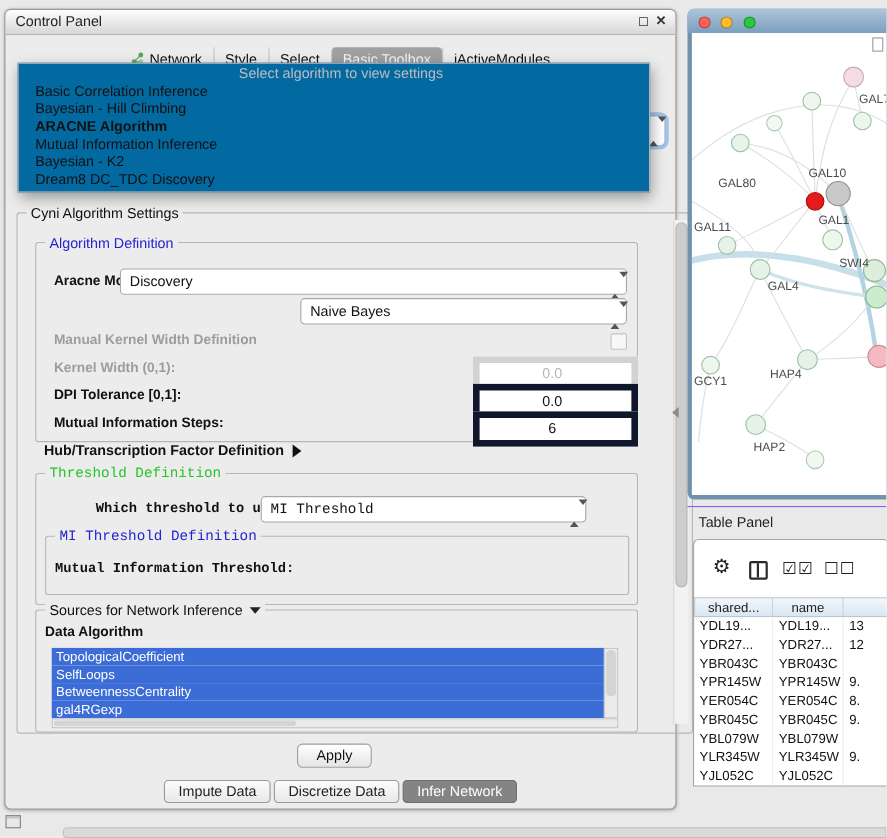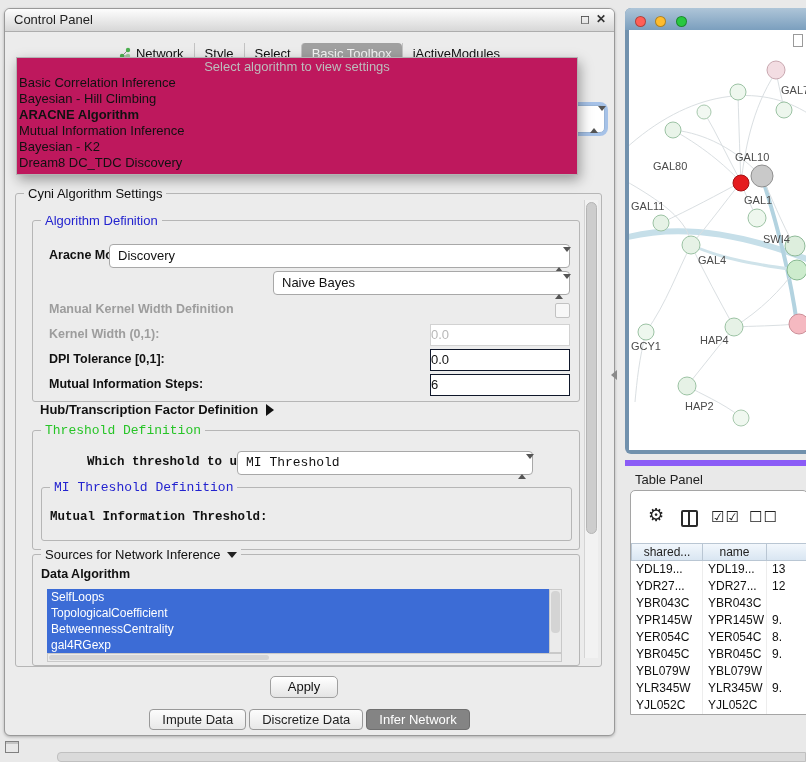--- a/index.html
+++ b/index.html
@@ -16,56 +16,56 @@
   .winbtn{position:absolute;top:3px;font-size:12px;color:#333;cursor:default;}
   .winbtn.bold{font-weight:bold;}
 
   .tabbar{position:absolute;left:0;right:0;top:32px;height:24px;display:flex;
           justify-content:center;align-items:center;font-size:13px;color:#111;}
   .tab{padding:3px 10px;border-left:1px solid #c3c3c3;display:flex;align-items:center;gap:5px;white-space:nowrap;}
   .tab:first-child{border-left:none;}
   .tab.active{background:#a0a0a0;color:#f5f5f5;border-radius:4px;}
 
   
-  .popup{position:absolute;left:16px;top:57px;width:560px;background:#be185d;border:1px solid #b3b3b3;
-         box-shadow:2px 5px 12px rgba(0,0,0,.35);z-index:40;font-size:13px;padding-bottom:3px;}
+  .popup{position:absolute;left:16px;top:57px;width:560px;background:#0369a1;border:1px solid #b3b3b3;
+         box-shadow:2px 5px 12px rgba(0,0,0,.35);z-index:40;font-size:13px;padding-bottom:3px;padding-left:13px;}
   .popup-placeholder{color:#bdbdbd;text-align:center;height:17px;line-height:17px;}
   .popup-item{height:16px;line-height:16px;padding-left:2px;color:#111;}
   .popup-item.selected{font-weight:bold;}
 
   .combo-remnant{position:absolute;left:564px;top:96px;width:34px;height:26px;background:#fff;
                  border:1px solid #9ab6d8;border-radius:5px;z-index:10;
                  box-shadow:0 0 0 3px rgba(110,160,230,.55);}
 
   
   .group{position:absolute;border:1px solid #b6b6b6;border-radius:3px;}
   .group-label{position:absolute;top:-8px;left:8px;background:#ececec;padding:0 4px;
                font-size:13px;color:#111;white-space:nowrap;display:flex;align-items:center;gap:6px;}
   .lbl-blue{color:#2323cf;}
   .lbl-green{color:#27c427;}
 
-  #settings-group{left:10px;top:184px;width:585px;height:472px;}
+  #settings-group{left:10px;top:184px;width:585px;height:472px;padding-left:28px;}
   #alg-group{left:16px;top:26px;width:546px;height:180px;}
   #thr-group{left:16px;top:236px;width:546px;height:118px;font-family:Liberation Mono, monospace;}
   #mi-group{left:8px;top:56px;width:529px;height:52px;}
   #src-group{left:16px;top:360px;width:546px;height:110px;}
 
   .flabel{position:absolute;font-size:12.5px;font-weight:bold;color:#111;white-space:nowrap;}
   .flabel.disabled{color:#9d9d9d;}
 
   .combo{position:absolute;height:22px;background:#fff;border:1px solid #a8a8a8;border-radius:4px;
          font-size:13px;line-height:22px;padding-left:8px;color:#111;}
   .stepper{position:absolute;right:5px;top:4px;width:9px;}
   .stepper .up{width:0;height:0;border-left:4px solid transparent;border-right:4px solid transparent;
                border-bottom:5px solid #555;margin-bottom:3px;}
   .stepper .down{width:0;height:0;border-left:4px solid transparent;border-right:4px solid transparent;
                border-top:5px solid #555;}
 
-  .field{position:absolute;height:20px;background:#fff;border:1px solid #0f172a;
-         font-size:13px;line-height:20px;text-align:left;padding-right:6px;color:#111;}
+  .field{position:absolute;height:20px;background:#fff;border:6px solid #0f172a;
+         font-size:13px;line-height:20px;text-align:center;padding-right:6px;color:#111;}
   .field.disabled{border-color:#d2d2d2;color:#b8b8b8;}
   .checkbox{position:absolute;width:13px;height:13px;border:1px solid #c2c2c2;background:#f7f7f7;border-radius:2px;}
 
   .hub-row{position:absolute;display:flex;align-items:center;gap:8px;font-size:13px;font-weight:bold;color:#111;}
   .tri-right{width:0;height:0;border-top:6px solid transparent;border-bottom:6px solid transparent;border-left:8px solid #111;}
   .tri-down{width:0;height:0;border-left:5px solid transparent;border-right:5px solid transparent;border-top:6px solid #222;}
 
   #attr-list{position:absolute;left:14px;top:34px;width:515px;height:64px;background:#fff;}
   .attr-item{height:16px;line-height:16px;font-size:12px;color:#fff;background:#3c6cd6;
              padding-left:4px;margin-right:13px;white-space:nowrap;overflow:hidden;}
@@ -96,21 +96,21 @@
                 background:linear-gradient(#aec5d8,#7b9fbe);border-radius:6px 0 0 0;padding:5px 0 0 10px;box-sizing:border-box;}
   .light{display:inline-block;width:11px;height:11px;border-radius:50%;margin-right:5px;border:1px solid rgba(0,0,0,.3);box-sizing:border-box;}
   .light.red{background:#ff5f57;}
   .light.yellow{background:#febc2e;}
   .light.green{background:#28c840;}
   #net-canvas{position:absolute;left:4px;top:22px;width:177px;height:420px;background:#fff;overflow:hidden;}
   .mini-box{position:absolute;right:3px;top:4px;width:8px;height:11px;background:#fff;border:1px solid #9a9a9a;}
 
   
   #table-panel-label-bar{position:absolute;left:625px;top:460px;width:181px;height:26px;
-                         border-top:6px solid #8b5cf6;}
+                         border-top:1px solid #8b5cf6;}
   #table-panel-label-bar span{position:absolute;left:10px;top:6px;font-size:13px;color:#222;}
   #table-window{position:absolute;left:630px;top:490px;width:176px;height:223px;background:#fff;
                 border:1px solid #a5a5a5;border-radius:5px 5px 0 0;overflow:hidden;}
   .ticon{position:absolute;top:17px;font-size:15px;color:#222;letter-spacing:1px;}
   .gear{left:17px;font-size:18px;top:13px;}
   .cols-icon{position:absolute;left:50px;top:19px;width:13px;height:13px;border:2px solid #2a2a2a;border-radius:2px;}
   .cols-icon::after{content:"";position:absolute;left:5px;top:0;bottom:0;width:2px;background:#2a2a2a;}
   .tbl-header{position:absolute;left:0;right:0;top:52px;height:18px;display:flex;}
   .th{box-sizing:border-box;background:linear-gradient(#f2f7fc,#d9e6f2);border:1px solid #b9c6d3;border-left:none;
       font-size:12px;text-align:center;line-height:16px;color:#222;overflow:hidden;white-space:nowrap;}
@@ -220,22 +220,22 @@
         </div>
       </div>
 
       <div class="group" id="src-group">
         <span class="group-label">
           <span>Sources for Network Inference</span>
           <span class="tri-down"></span>
         </span>
         <span class="flabel" style="left:8px;top:12px">Data Algorithm</span>
         <div id="attr-list">
-          <div class="attr-item">SelfLoops</div>
-            <div class="attr-item">TopologicalCoefficient</div>
+          <div class="attr-item">TopologicalCoefficient</div>
+            <div class="attr-item">SelfLoops</div>
             <div class="attr-item">BetweennessCentrality</div>
             <div class="attr-item">gal4RGexp</div>
             <div class="list-vscroll">
               <div class="list-thumb"></div>
             </div>
         </div>
         <div class="hscroll">
             <div class="h-thumb"></div>
           </div>
       </div>

